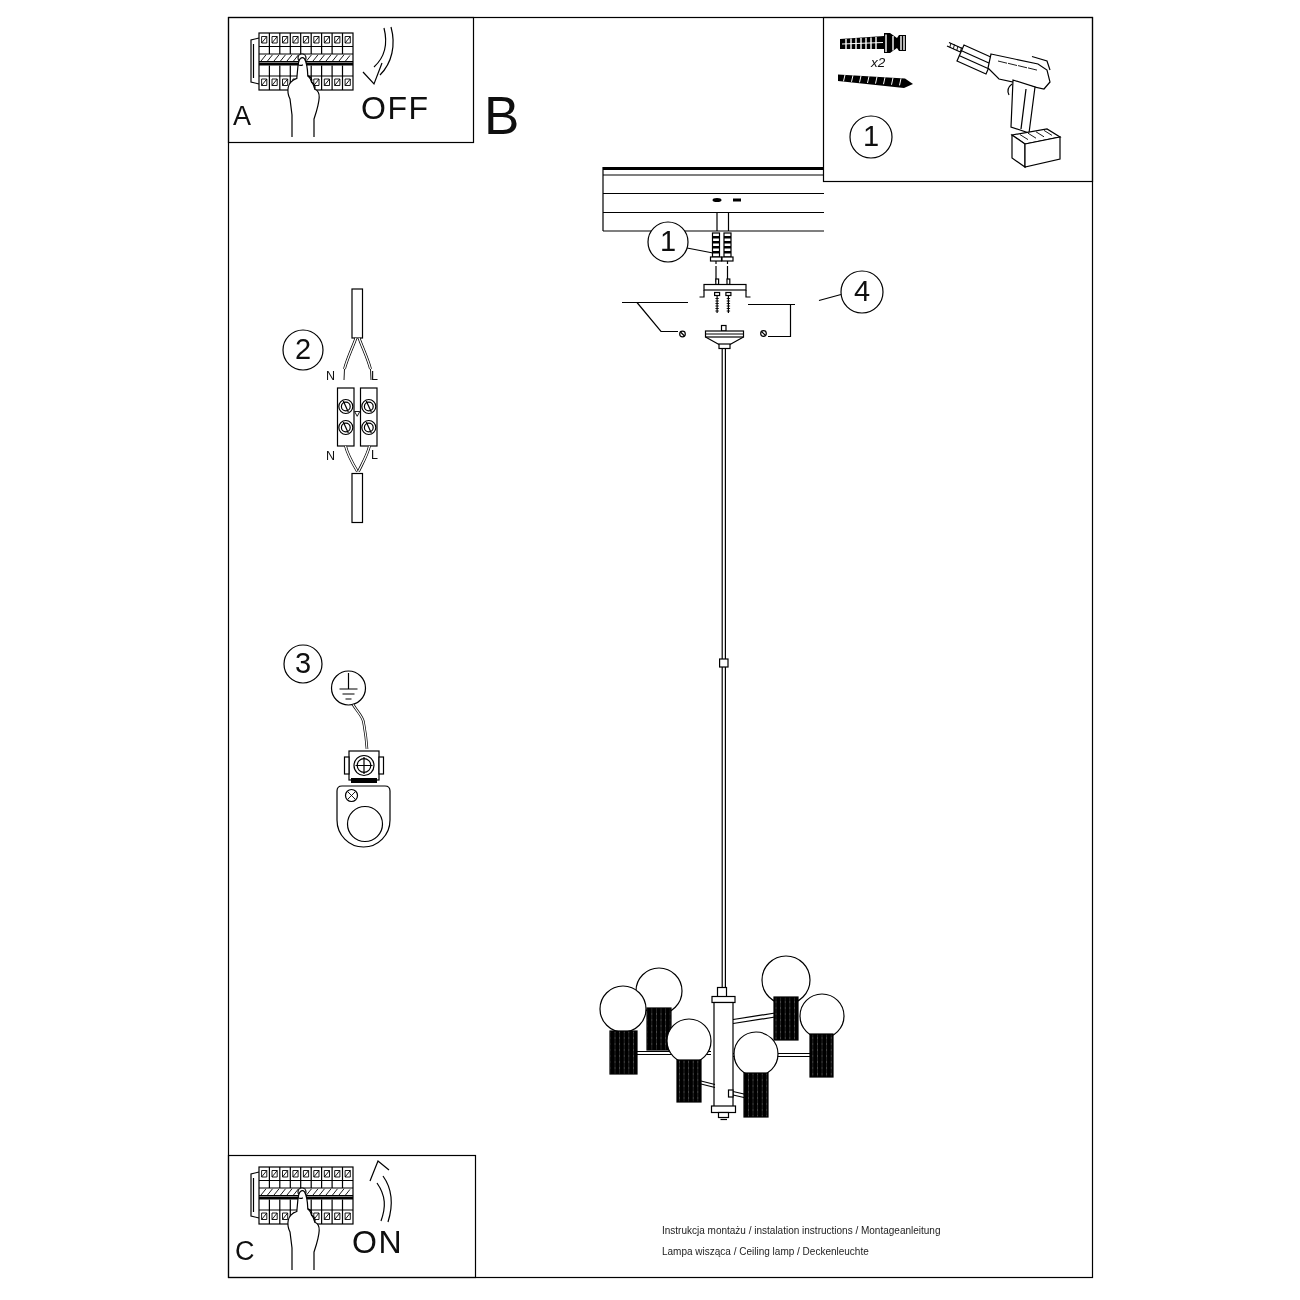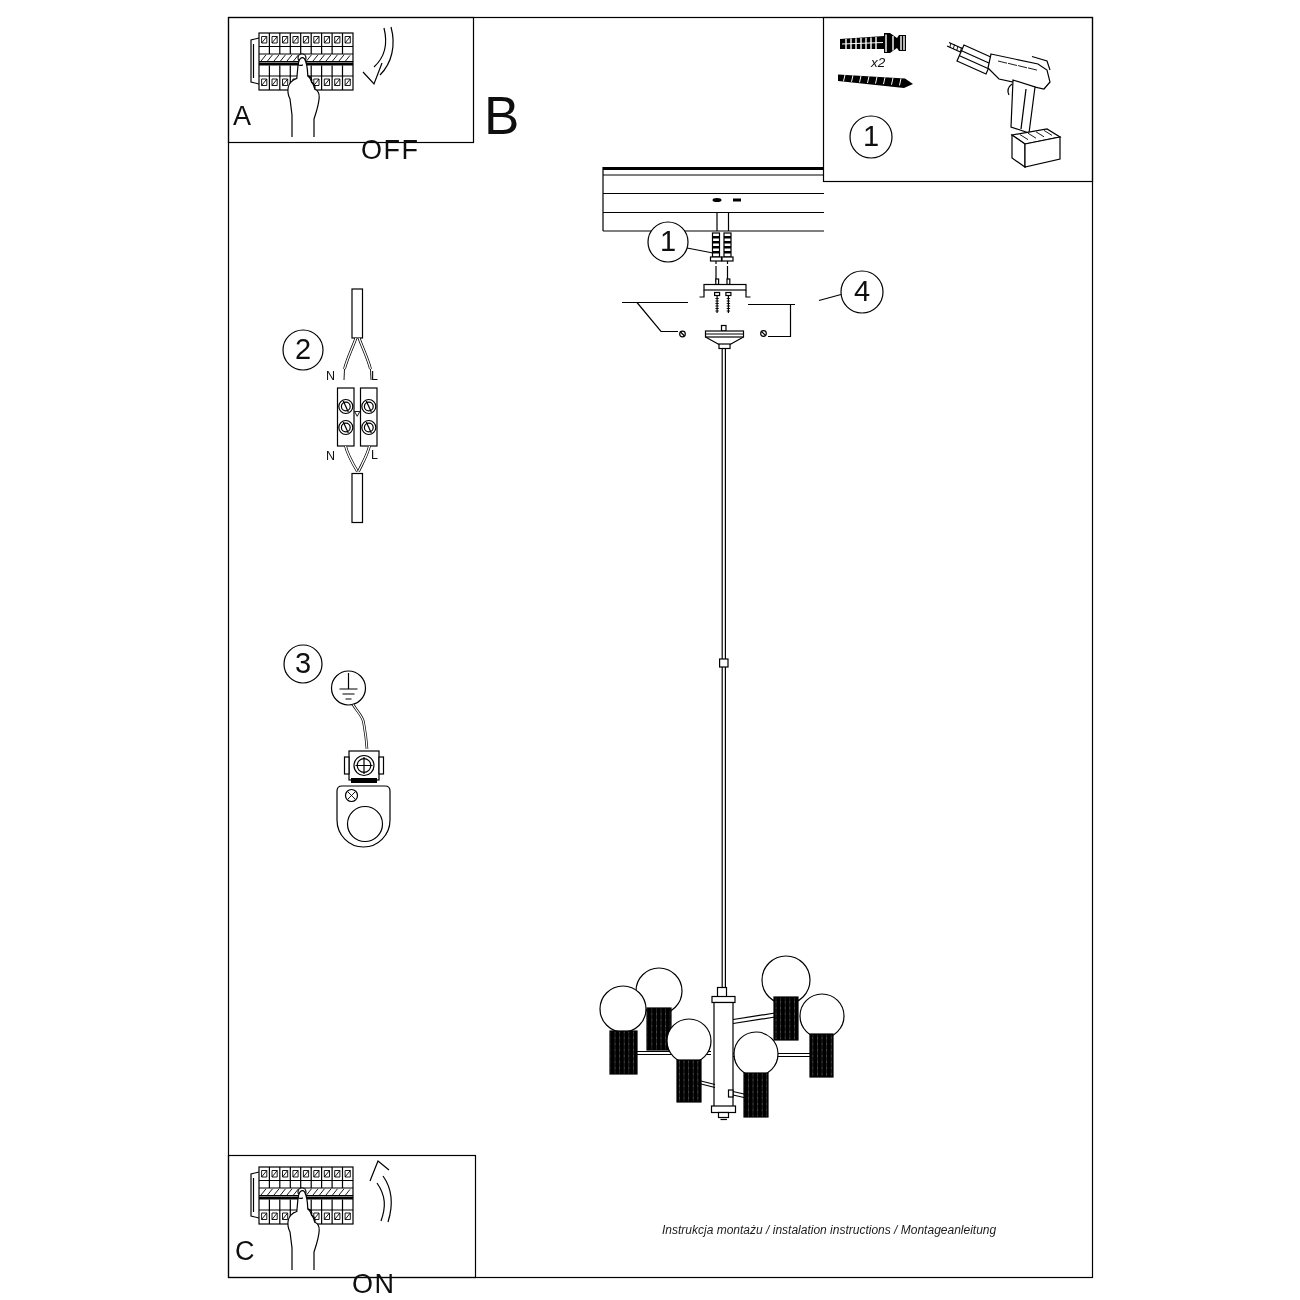--- a/index.html
+++ b/index.html
@@ -4,30 +4,30 @@
 <style>
   html,body{margin:0;padding:0;background:#fff;}
   #sheet{
     position:relative;width:1300px;height:1300px;background:#ffffff;
     font-family:"Liberation Sans",sans-serif;color:#000;overflow:hidden;
   }
   #art{position:absolute;left:0;top:0;}
   .t{position:absolute;white-space:nowrap;color:#0f0f0f;}
   .letter{font-size:27px;}
   .letter-big{font-size:53px;}
-  .switchword{font-size:27px;letter-spacing:1.5px;margin-top:45px;}
+  .switchword{font-size:32px;letter-spacing:1.5px;}
   .callout{
     position:absolute;transform:translate(-50%,-54%);
     font-size:29px;white-space:nowrap;color:#0f0f0f;
   }
   .small-label{font-size:12.5px;}
   .qty{font-size:13.5px;font-style:italic;}
   .footer{
     position:absolute;left:662px;top:1220px;
-    font-size:12px;line-height:21px;color:#1c1c1c;font-style:italic;
+    font-size:10px;line-height:21px;color:#1c1c1c;
   }
 </style>
 </head>
 <body>
 
 <div id="sheet">
 
 <svg id="art" width="1300" height="1300" viewBox="0 0 1300 1300" fill="none" stroke="#000" stroke-width="1.2">
   <defs>
     <pattern id="shadeStripes" width="4.6" height="6" patternUnits="userSpaceOnUse">
@@ -281,15 +281,16 @@
 <span class="callout" style="left:303px;top:665px;">3</span>
 <span class="callout" style="left:862px;top:293px;">4</span>
 
 <span class="t small-label" style="left:326px;top:369px;">N</span>
 <span class="t small-label" style="left:371px;top:369px;">L</span>
 <span class="t small-label" style="left:326px;top:449px;">N</span>
 <span class="t small-label" style="left:371px;top:448px;">L</span>
 
 <div class="footer">
   <div>Instrukcja montażu / instalation instructions / Montageanleitung</div>
+  <div>Lampa wisząca / Ceiling lamp / Deckenleuchte</div>
 </div>
 
 </div>
 
 </body></html>

